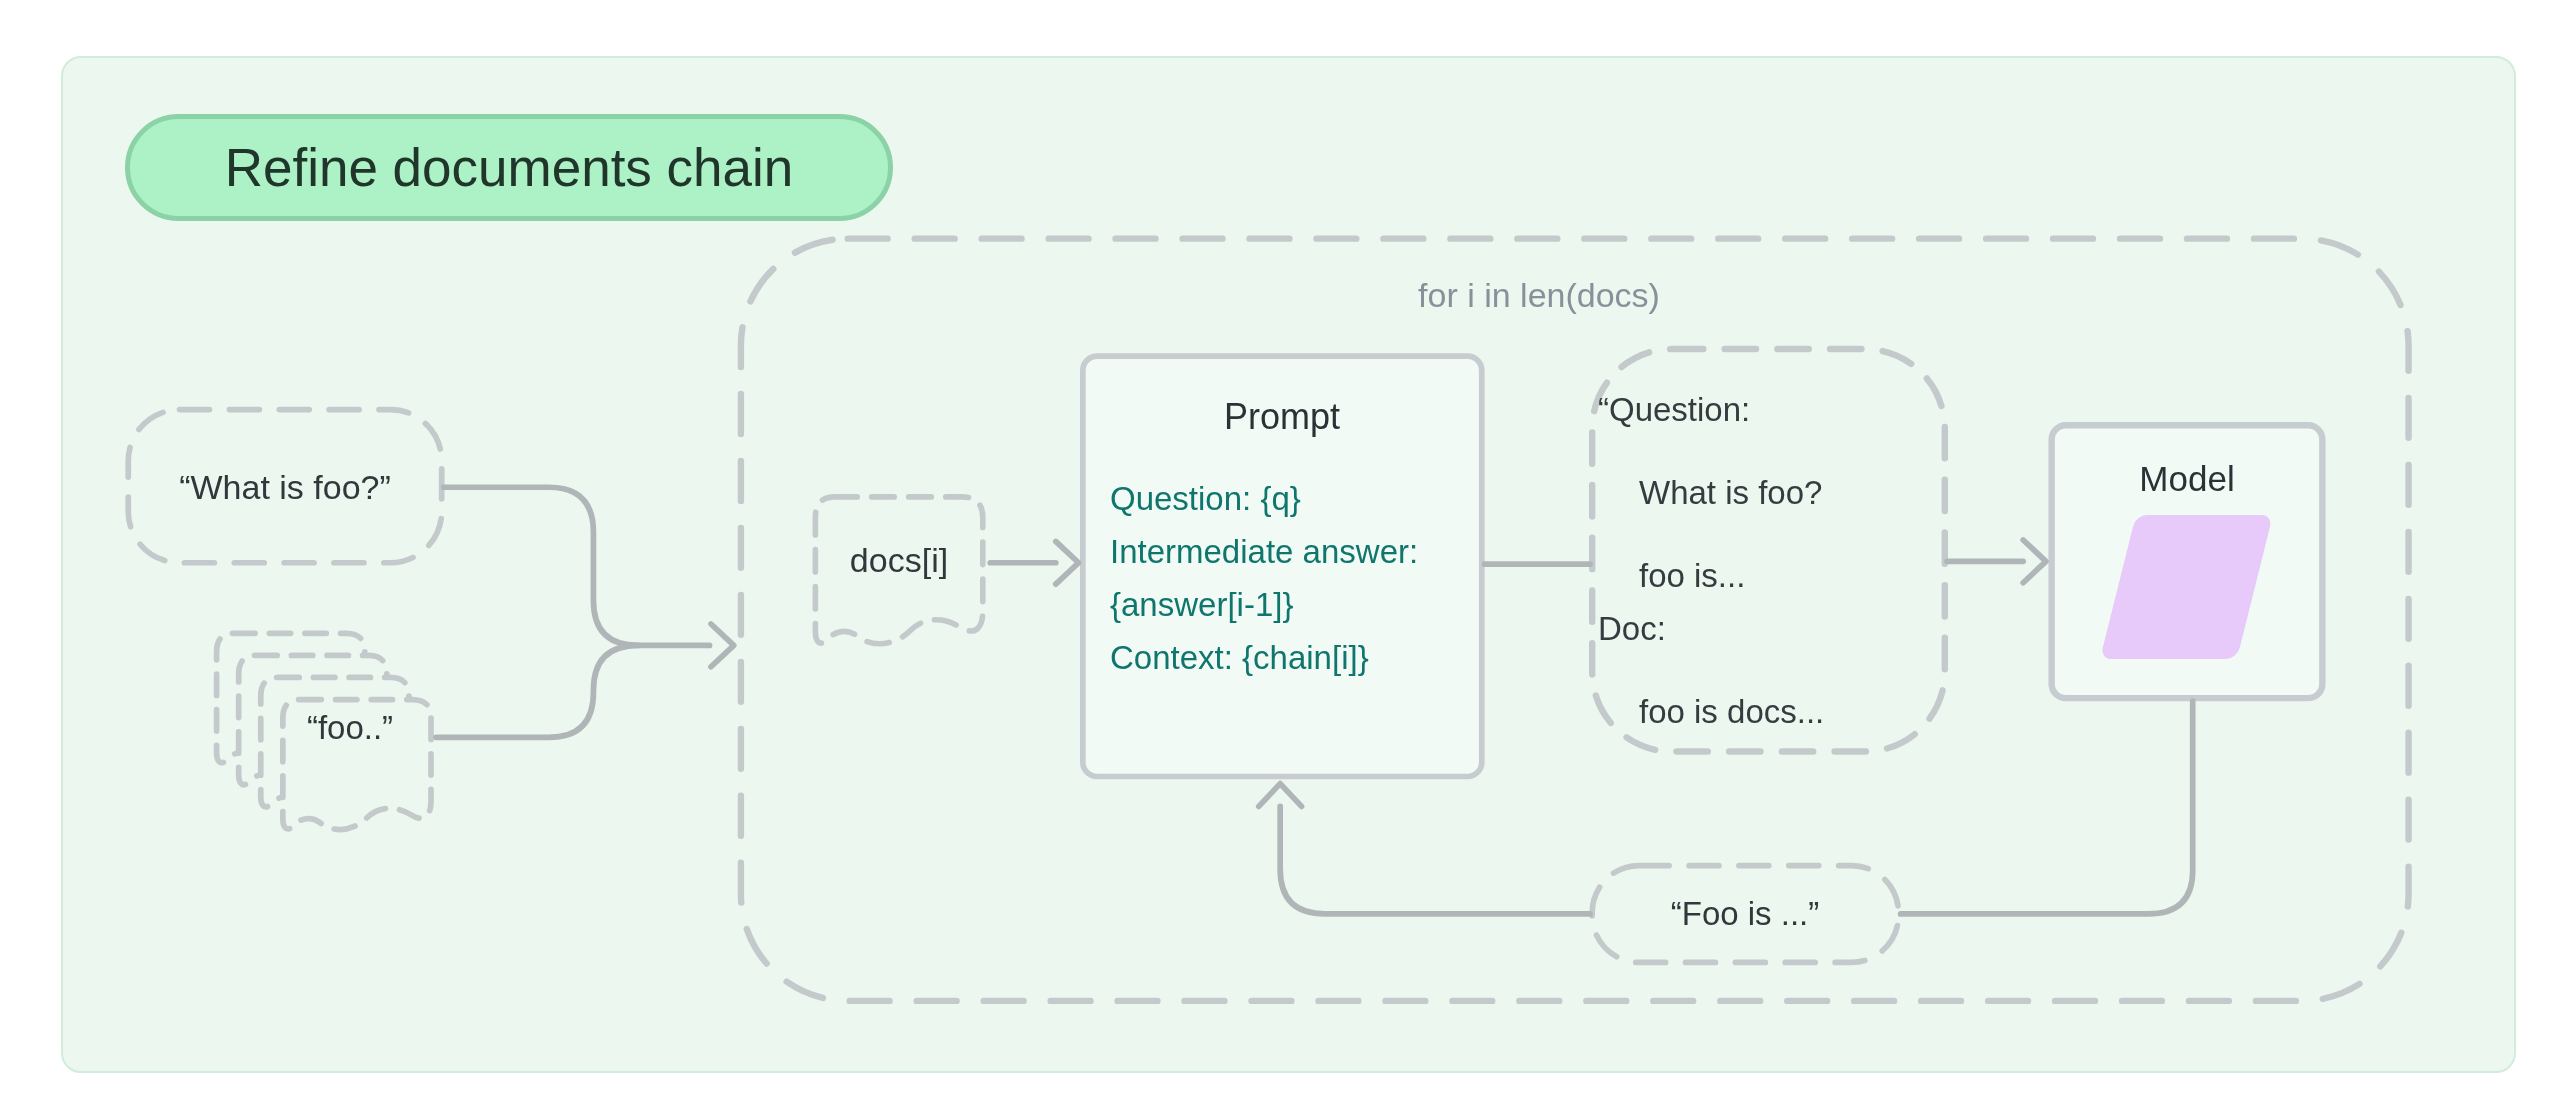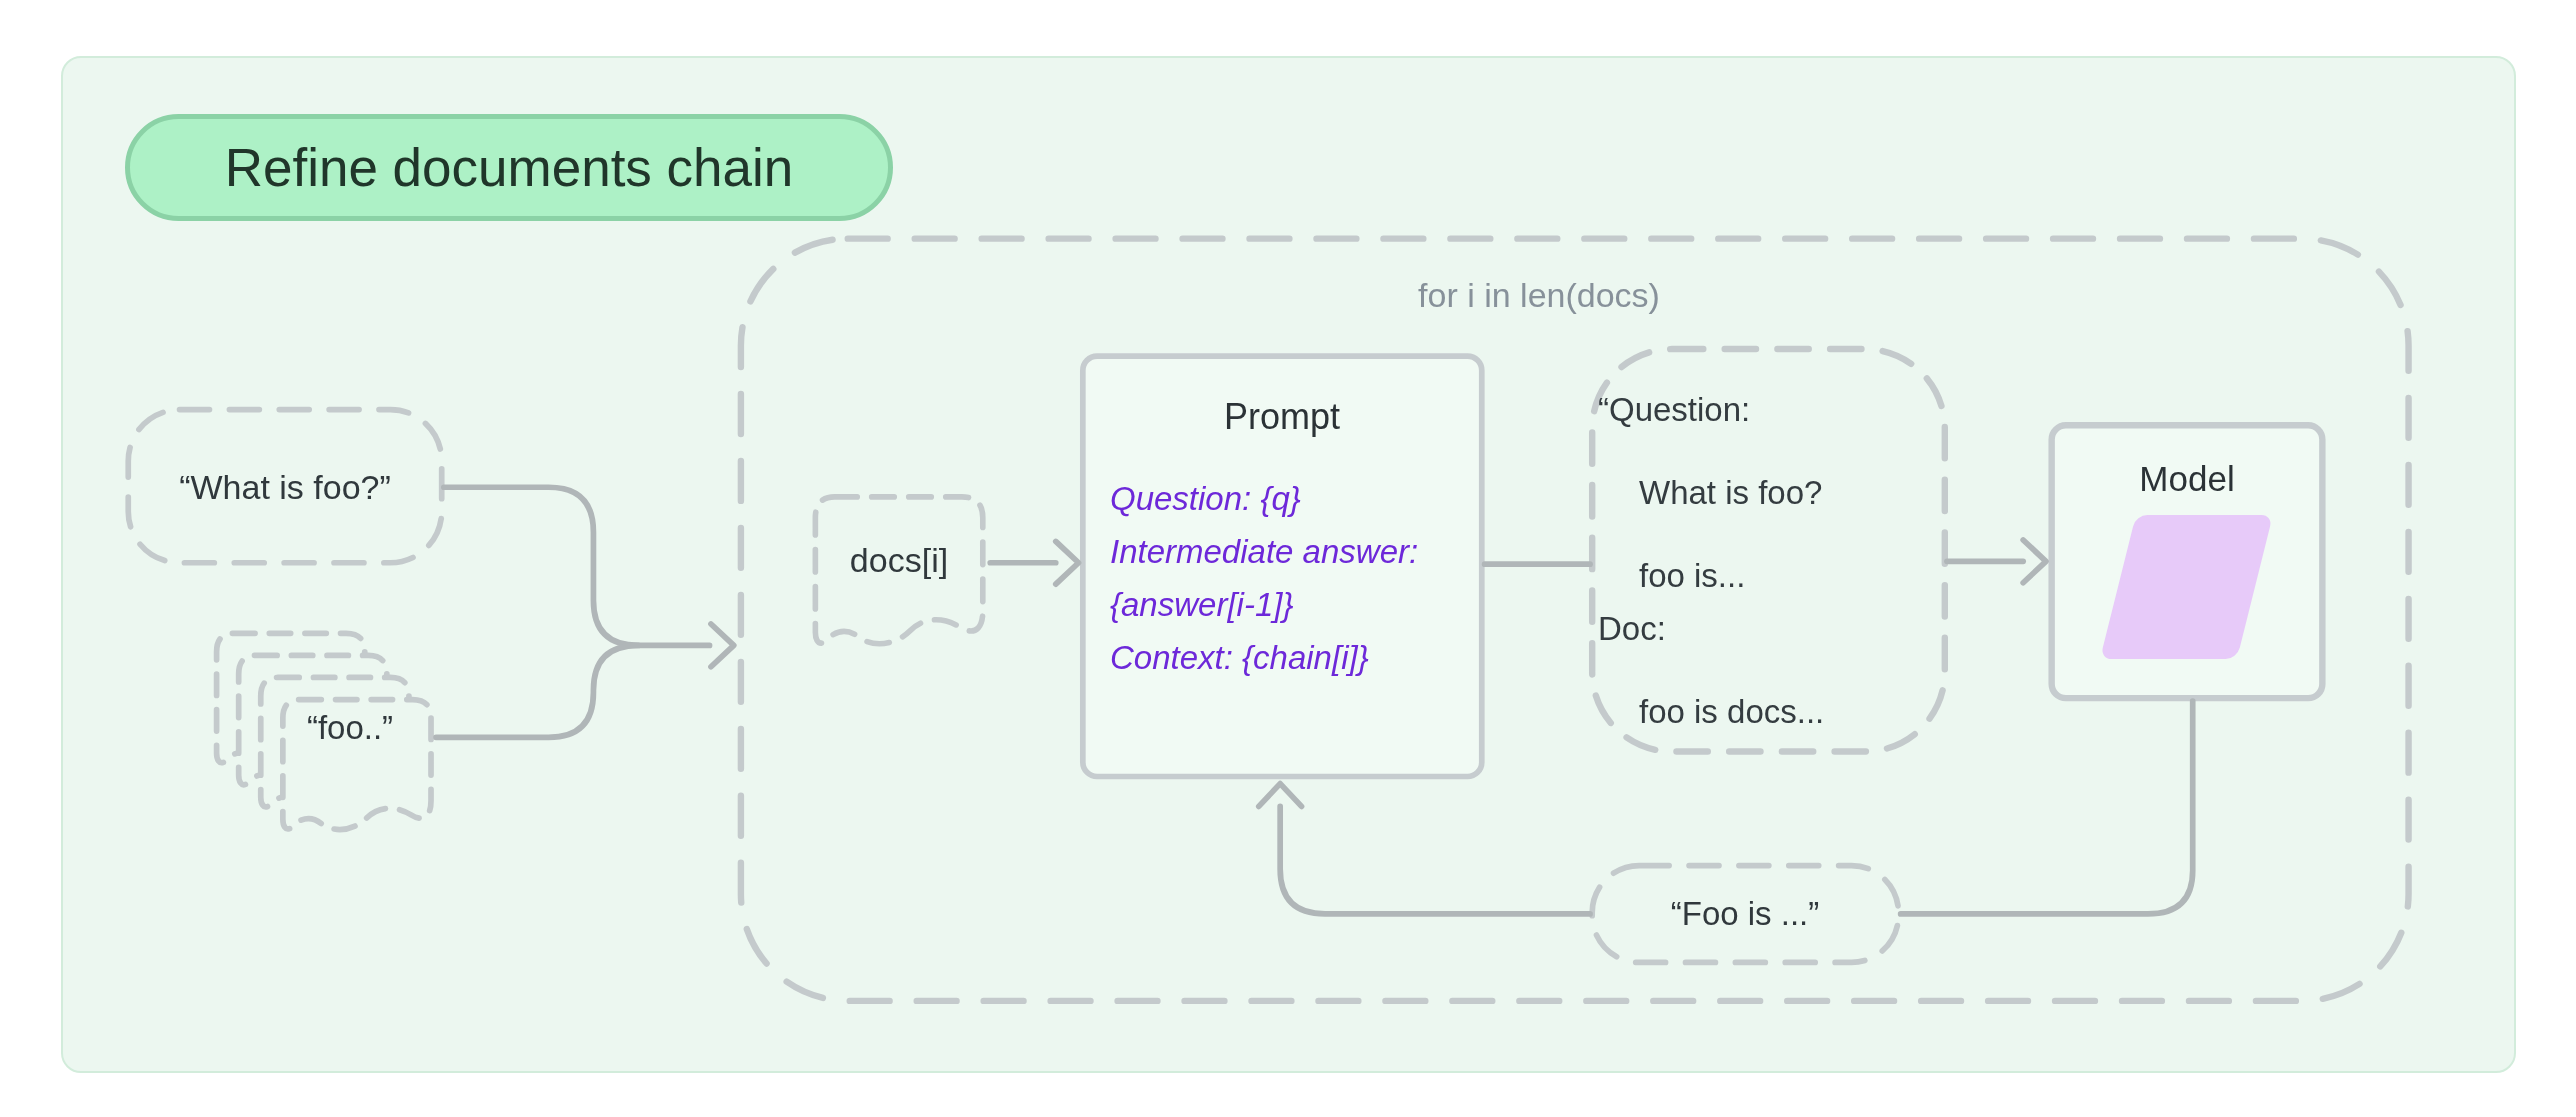--- a/index.html
+++ b/index.html
@@ -9,21 +9,21 @@
          background:#ecf7f0;border:2.1px solid #d2ecdb;border-radius:20px;box-sizing:border-box;}
   #badge{position:absolute;left:125px;top:114px;width:768px;height:107px;
          background:#adf1c6;border:5.7px solid #8bd2a6;border-radius:56px;box-sizing:border-box;
          display:flex;align-items:center;justify-content:center;}
   #badge .t{font-size:53px;color:#20362a;letter-spacing:0px;}
   svg#wires{position:absolute;left:0;top:0;}
   .label{position:absolute;transform:translate(-50%,-50%);white-space:nowrap;
          color:#30383c;font-size:34px;}
   .gray{color:#87919a;}
   #prompt-body{position:absolute;left:1110px;top:472px;font-size:33px;line-height:53px;
-               color:#6d28d9;white-space:nowrap;font-style:italic;}
+               color:#0f766e;white-space:nowrap;}
   #bubble-body{position:absolute;left:1598px;top:383px;font-size:33px;line-height:53px;
                color:#343c40;white-space:nowrap;}
   #bubble-body .indent{padding-left:41px;margin-top:30px;}
   #para{position:absolute;left:2100px;top:515px;width:137px;height:144px;
         background:#e7caf9;border-radius:11.4px;transform:skewX(-14deg);transform-origin:bottom left;}
 </style>
 </head>
 <body>
 
 <div id="stage">

